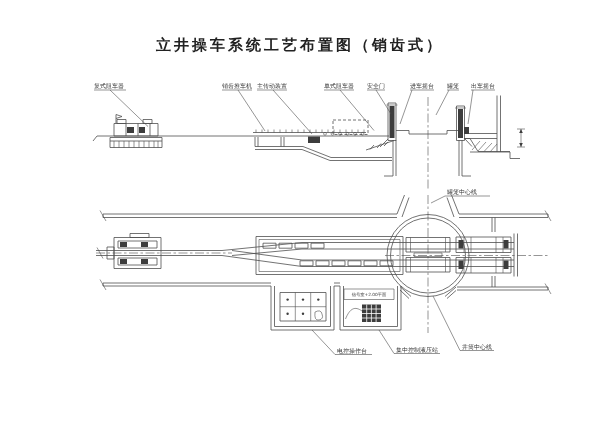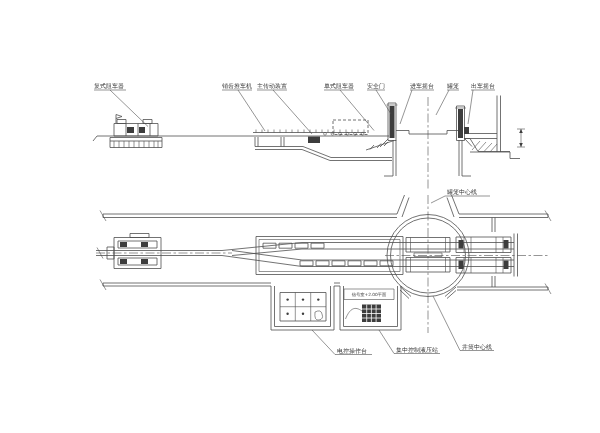--- a/index.html
+++ b/index.html
@@ -15,20 +15,21 @@
   .dk{fill:var(--dark,#3d3d3d);stroke:none;}
   .dash{stroke-dasharray:3 2;}
   .cl{stroke-dasharray:9 2.5 2.5 2.5;stroke-width:.6;}
   text{fill:#333;font-size:6px;font-family:"DejaVu Sans",sans-serif;}
   .note{font-size:4.3px;}
 </style>
 </head>
 <body>
 
 <div id="canvas">
+  <div id="title">立井操车系统工艺布置图（销齿式）</div>
 
   <svg width="600" height="433" viewBox="0 0 600 433">
 
     <g>
 
       <path class="ln" d="M97,136 H389 M97,136 L93,141"></path>
 
       <g>
         <path class="ln" d="M110,137.5 H162 V147.5 H110 Z M110,141 H162"></path>
         <path class="thin ln" d="M114,141 V147.5 M119,141 V147.5 M124,141 V147.5 M129,141 V147.5 M134,141 V147.5 M139,141 V147.5 M144,141 V147.5 M149,141 V147.5 M154,141 V147.5 M158,141 V147.5"></path>

